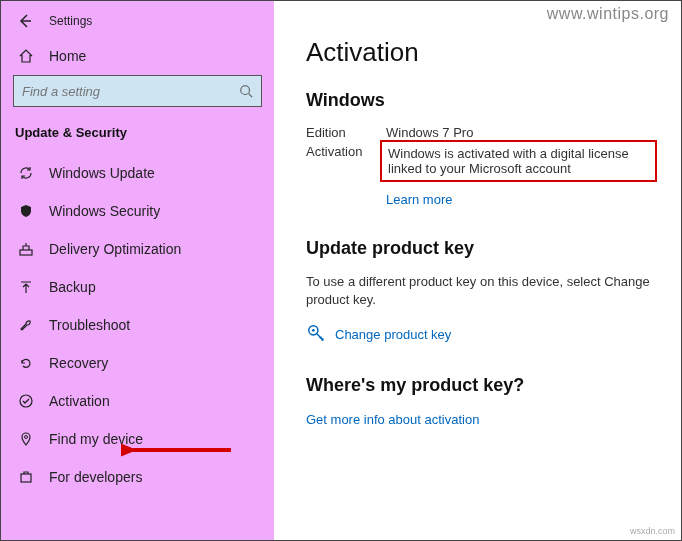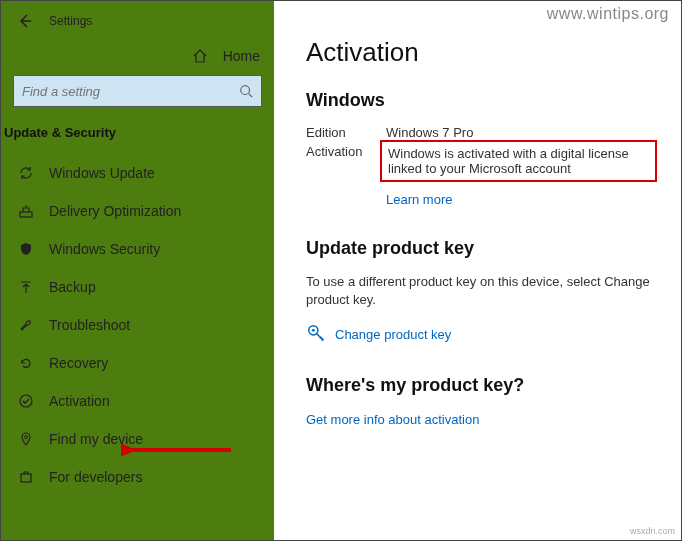--- a/index.html
+++ b/index.html
@@ -1,26 +1,26 @@
 <!DOCTYPE html>
 <html><head>
 <meta charset="utf-8">
 <style>
 * { margin: 0; padding: 0; box-sizing: border-box; font-family: "Segoe UI", Tahoma, sans-serif; }
 body { width: 682px; height: 541px; overflow: hidden; background: #fff; border: 1px solid #444; position: relative; }
 .container { display: flex; height: 100%; }
-.sidebar { width: 273px; background: #4d7c0f; padding-top: 0; height: 100%; overflow: hidden; }
+.sidebar { width: 273px; background: #f0abfc; padding-top: 0; height: 100%; overflow: hidden; }
 .header-row { display: flex; align-items: center; padding: 10px 14px 8px 14px; gap: 14px; }
 .back-btn { width: 20px; height: 20px; display: flex; align-items: center; justify-content: center; cursor: pointer; }
 .settings-title { font-size: 12px; color: #222; }
-.home-row { display: flex; align-items: center; gap: 14px; padding: 8px 14px 10px 16px; cursor: pointer; justify-content: flex-end; }
+.home-row { display: flex; align-items: center; gap: 14px; padding: 8px 14px 10px 16px; cursor: pointer; }
 .home-row span.lbl { font-size: 14px; color: #222; }
 .search-box { margin: 0 12px 14px 12px; border: 1px solid #555; background: #cfe4f3; display: flex; align-items: center; height: 32px; padding: 0 8px; }
 .search-box input { flex: 1; background: transparent; border: none; outline: none; font-size: 13px; color: #555; font-style: italic; }
-.category { font-size: 13px; font-weight: 600; color: #111; padding: 4px 14px 14px 3px; }
+.category { font-size: 13px; font-weight: 600; color: #111; padding: 4px 14px 14px 14px; }
 .nav { display: flex; flex-direction: column; }
 .nav-item { display: flex; align-items: center; gap: 14px; padding: 10px 14px 10px 16px; cursor: pointer; font-size: 14px; color: #222; position: relative; }
 .nav-item .lbl { font-size: 14px; }
 .icon-slot { width: 18px; height: 18px; display: flex; align-items: center; justify-content: center; flex-shrink: 0; }
 .main { flex: 1; padding: 36px 24px 10px 32px; position: relative; overflow: hidden; }
 .page-title { font-size: 26px; font-weight: 400; color: #111; margin-bottom: 22px; }
 .section-h { font-size: 18px; font-weight: 600; color: #111; margin-bottom: 14px; }
 .kv-row { display: flex; font-size: 13px; color: #333; margin-bottom: 4px; }
 .kv-label { width: 80px; flex-shrink: 0; }
 .kv-val { flex: 1; }
@@ -79,33 +79,33 @@
             <svg width="16" height="16" viewBox="0 0 16 16">
               <path d="M3 8a5 5 0 0 1 9-3M13 8a5 5 0 0 1-9 3" stroke="#222" fill="none" stroke-width="1.2"></path>
               <path d="M12 2v3h-3M4 14v-3h3" stroke="#222" fill="none" stroke-width="1.2"></path>
             </svg>
           </span>
         <span class="lbl">Windows Update</span>
       </div>
       <div class="nav-item">
         <span class="icon-slot">
             <svg width="16" height="16" viewBox="0 0 16 16">
+              <path d="M8 2l5 2v4c0 3-2 5-5 6-3-1-5-3-5-6V4l5-2z" fill="#222"></path>
+            </svg>
+          </span>
+        <span class="lbl">Windows Security</span>
+      </div>
+      <div class="nav-item">
+        <span class="icon-slot">
+            <svg width="16" height="16" viewBox="0 0 16 16">
               <rect x="2" y="9" width="12" height="5" stroke="#222" fill="none" stroke-width="1.2"></rect>
               <path d="M5 9V5h6v4M8 2v3" stroke="#222" fill="none" stroke-width="1.2"></path>
             </svg>
           </span>
         <span class="lbl">Delivery Optimization</span>
-      </div>
-      <div class="nav-item">
-        <span class="icon-slot">
-            <svg width="16" height="16" viewBox="0 0 16 16">
-              <path d="M8 2l5 2v4c0 3-2 5-5 6-3-1-5-3-5-6V4l5-2z" fill="#222"></path>
-            </svg>
-          </span>
-        <span class="lbl">Windows Security</span>
       </div>
       <div class="nav-item">
         <span class="icon-slot">
             <svg width="16" height="16" viewBox="0 0 16 16">
               <path d="M8 14V5M5 8l3-3 3 3M3 3h10" stroke="#222" fill="none" stroke-width="1.2"></path>
             </svg>
           </span>
         <span class="lbl">Backup</span>
       </div>
       <div class="nav-item">

